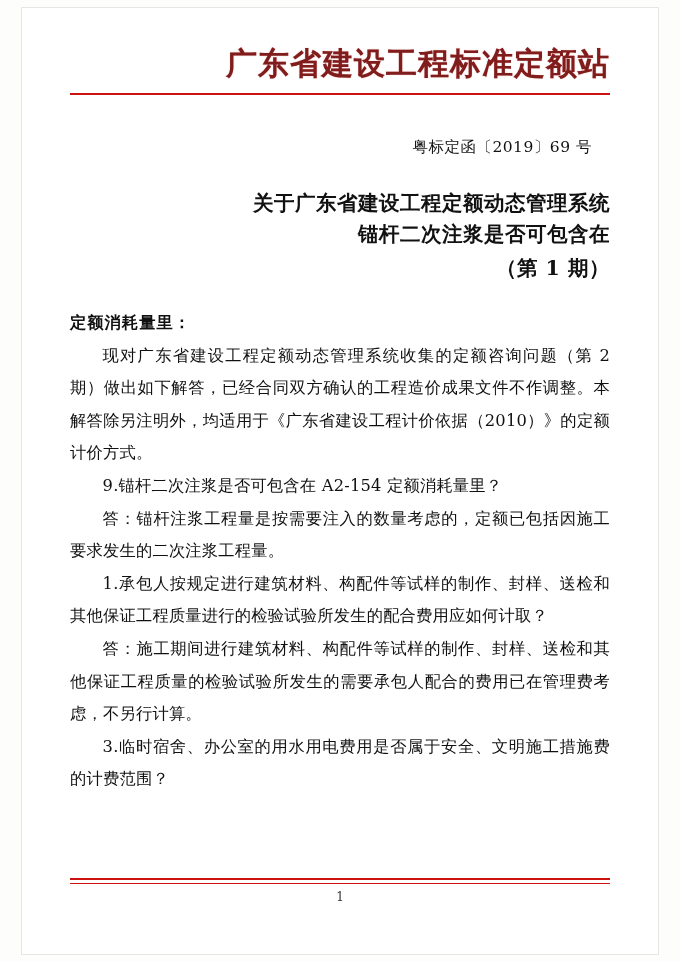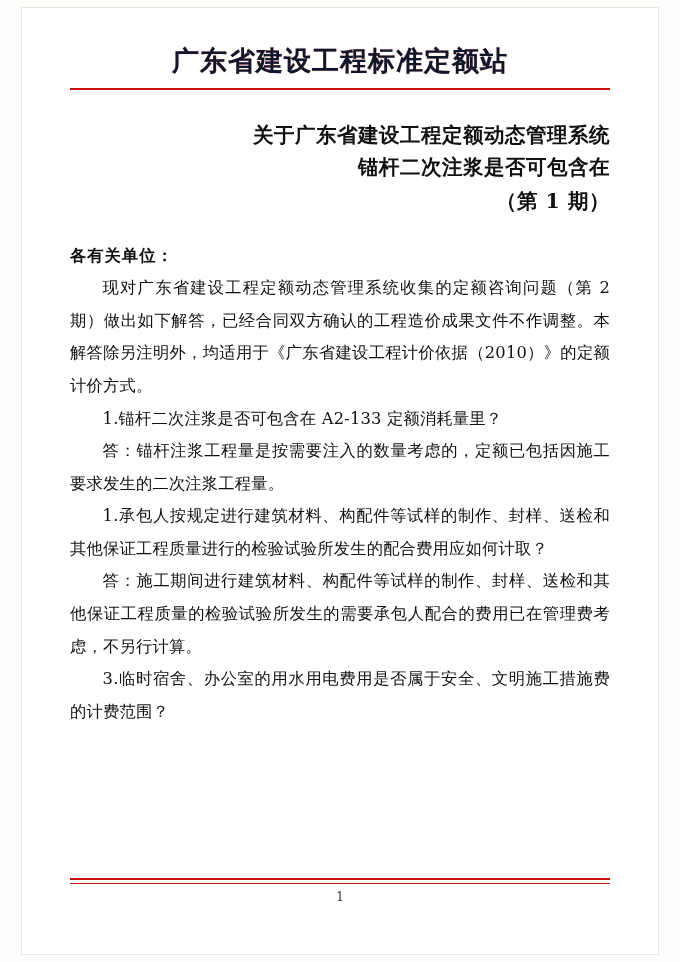--- a/index.html
+++ b/index.html
@@ -33,25 +33,25 @@
   }
   .content {
     position: absolute;
     left: 70px;
     top: 46px;
     width: 540px;
   }
 
   
   .masthead {
-    text-align: center;
-    color: #0f172a;
+    text-align: right;
+    color: #7f1d1d;
     font-family: "DejaVu Serif", "Liberation Serif", serif;
     font-weight: bold;
-    font-size: 27px;
+    font-size: 31px;
     letter-spacing: 1px;
     line-height: 1.12;
     white-space: nowrap;
     text-shadow: 0 0 1px rgba(204,17,17,0.5);
   }
   .masthead-rule {
     margin-top: 12px;
     height: 2px;
     background: #cc1111;
     width: 540px;
@@ -133,31 +133,32 @@
 <body>
 
 <div class="page">
   <div class="paper-edge"></div>
 
   <div class="content">
 
     <div class="masthead">广东省建设工程标准定额站</div>
     <div class="masthead-rule"></div>
 
+    <div class="docnum">粤标定函〔2019〕69 号</div>
 
     <div class="title-block">
       <span class="title-line">关于广东省建设工程定额动态管理系统</span>
       <span class="title-line">锚杆二次注浆是否可包含在</span>
       <span class="title-issue">（第 1 期）</span>
     </div>
 
     <div class="body-block">
-      <p class="flush salutation">各有关单位：</p>
+      <p class="flush salutation">定额消耗量里：</p>
       <p class="para">现对广东省建设工程定额动态管理系统收集的定额咨询问题（第 2 期）做出如下解答，已经合同双方确认的工程造价成果文件不作调整。本解答除另注明外，均适用于《广东省建设工程计价依据（2010）》的定额计价方式。</p>
-      <p class="para">1.锚杆二次注浆是否可包含在 A2-133 定额消耗量里？</p>
+      <p class="para">9.锚杆二次注浆是否可包含在 A2-154 定额消耗量里？</p>
       <p class="para">答：锚杆注浆工程量是按需要注入的数量考虑的，定额已包括因施工要求发生的二次注浆工程量。</p>
       <p class="para">1.承包人按规定进行建筑材料、构配件等试样的制作、封样、送检和其他保证工程质量进行的检验试验所发生的配合费用应如何计取？</p>
       <p class="para">答：施工期间进行建筑材料、构配件等试样的制作、封样、送检和其他保证工程质量的检验试验所发生的需要承包人配合的费用已在管理费考虑，不另行计算。</p>
       <p class="para">3.临时宿舍、办公室的用水用电费用是否属于安全、文明施工措施费的计费范围？</p>
     </div>
 
   </div>
 
   <div class="footer-rule"></div>
   <div class="footer-rule-inner"></div>

